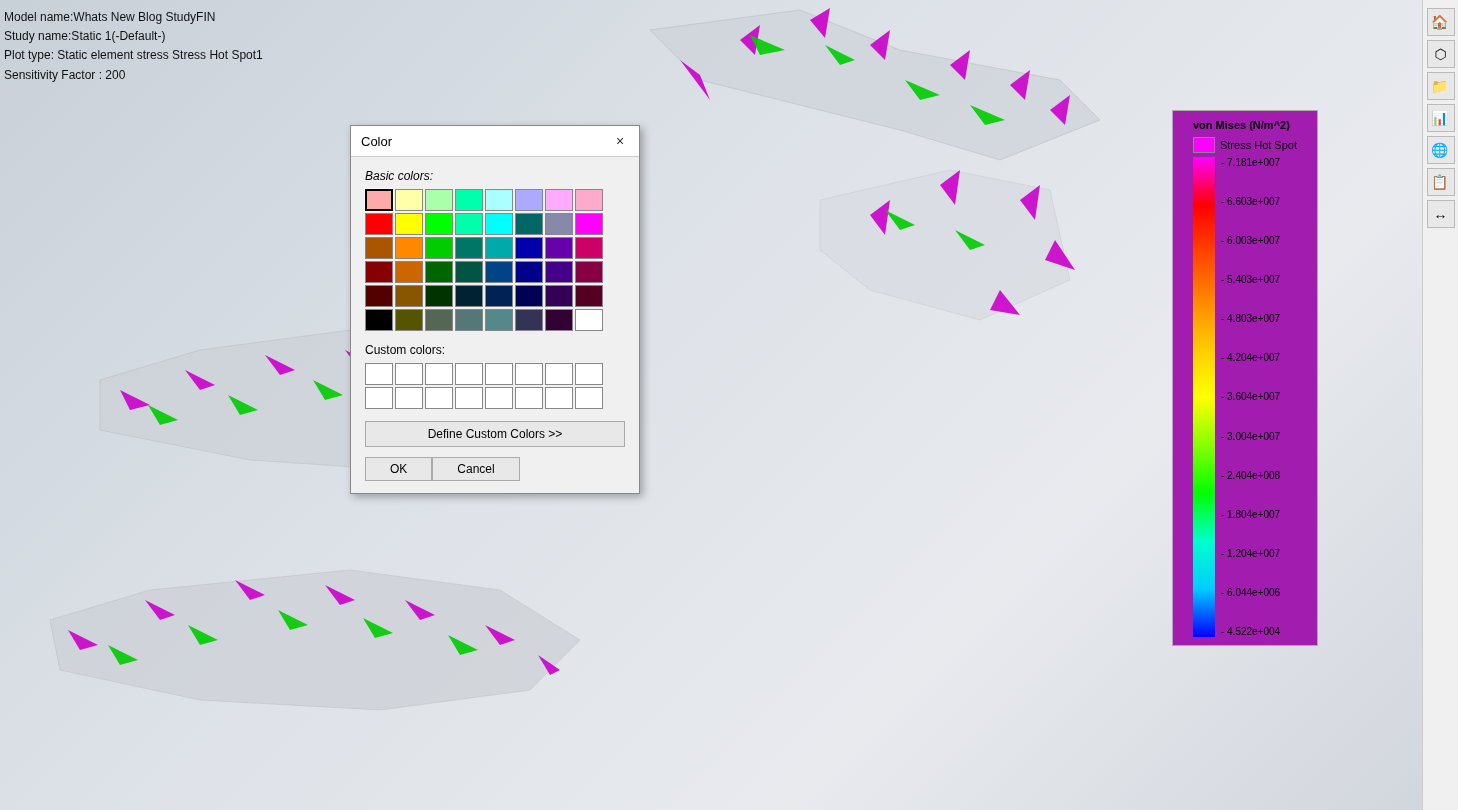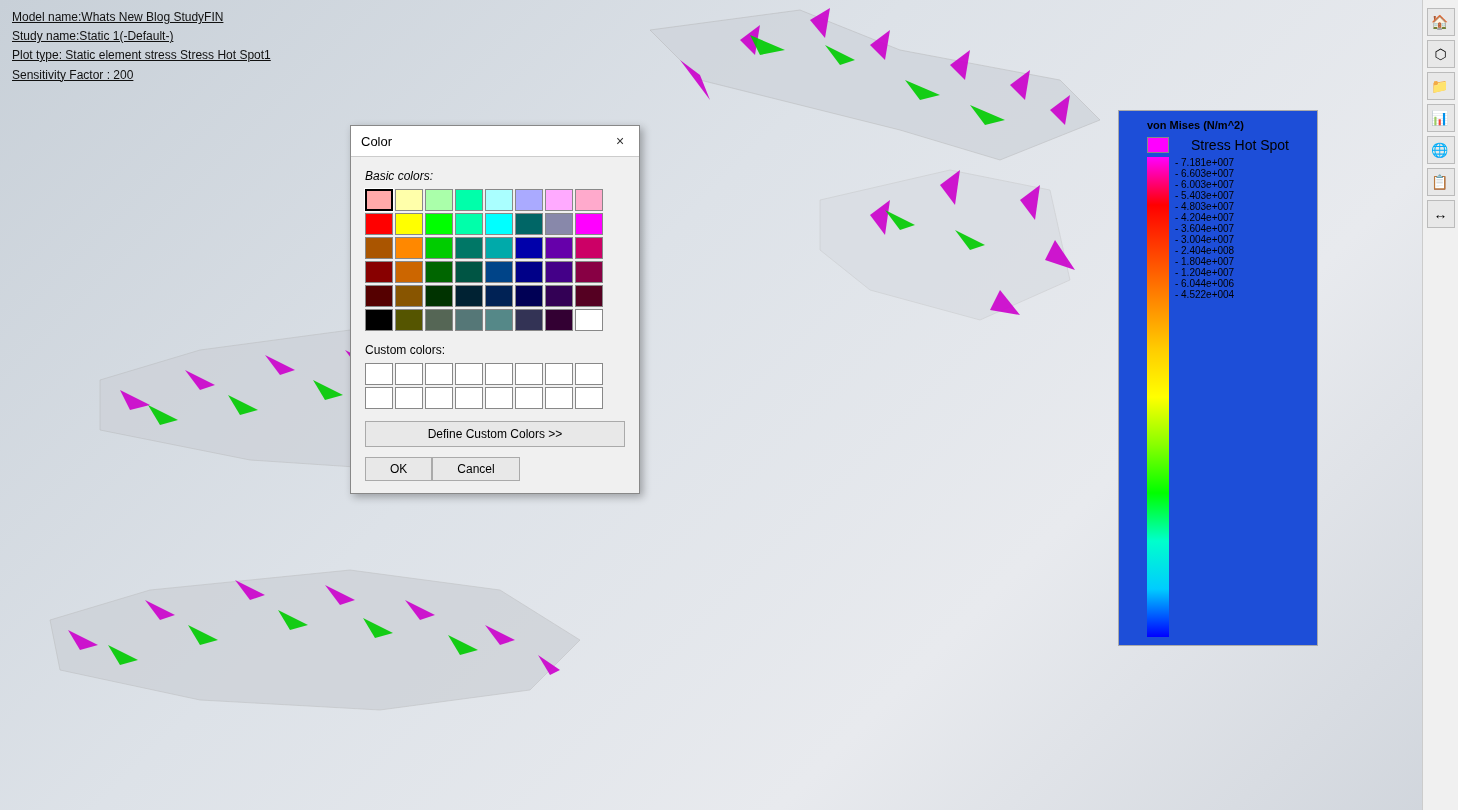--- a/index.html
+++ b/index.html
@@ -17,36 +17,35 @@
     #viewport {
       position: absolute;
       inset: 0;
       background: linear-gradient(135deg, #c8d0d8 0%, #dde2e8 40%, #e8eaee 70%, #d0d5dc 100%);
     }
 
     
     #info-text {
       position: absolute;
       top: 8px;
-      left: 12px;
+      left: 4px;
       color: #111;
       font-size: 12px;
       line-height: 1.6;
       pointer-events: none;
-      text-decoration: underline;
     }
 
     
     #legend {
       position: absolute;
       top: 110px;
       right: 140px;
-      background: #1d4ed8;
+      background: #a21caf;
       border: 1px solid #aaa;
-      padding: 8px 28px;
+      padding: 8px 20px;
       min-width: 140px;
     }
 
     #legend-title {
       font-size: 11px;
       font-weight: bold;
       margin-bottom: 6px;
     }
 
     #legend-bar-container {
@@ -69,35 +68,36 @@
         #00ff00 70%,
         #00ffcc 80%,
         #00ccff 90%,
         #0000ff 100%
       );
     }
 
     #legend-labels {
       display: flex;
       flex-direction: column;
+      justify-content: space-between;
       padding-left: 6px;
       height: 480px;
       font-size: 10px;
     }
 
     .legend-label {
       white-space: nowrap;
     }
 
     #legend-stress-hotspot {
       display: flex;
       align-items: center;
       margin-bottom: 4px;
-      gap: 22px;
-      font-size: 14px;
+      gap: 5px;
+      font-size: 11px;
     }
 
     #legend-hotspot-color {
       width: 22px;
       height: 16px;
       background: #ff00ff;
       border: 1px solid #888;
     }
 
     

